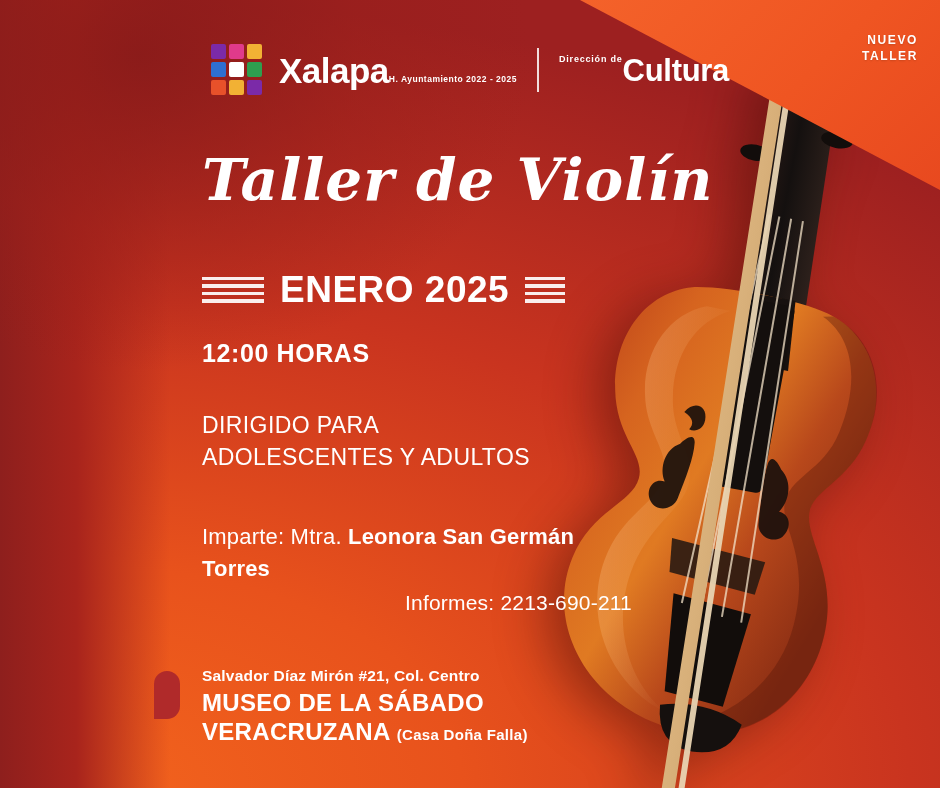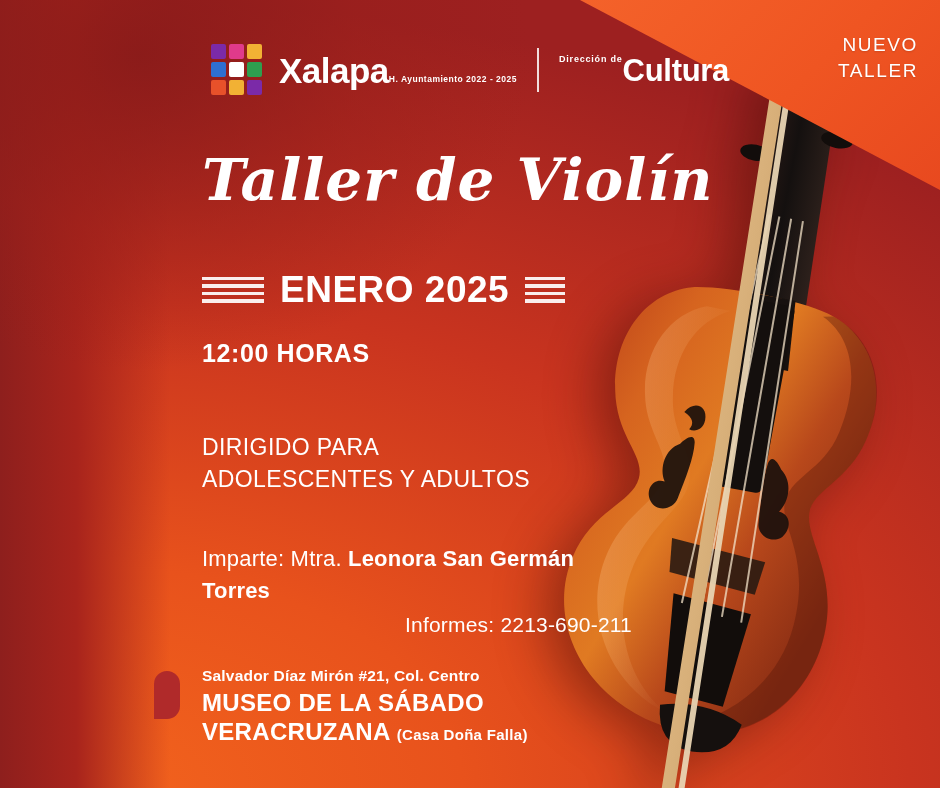--- a/index.html
+++ b/index.html
@@ -72,22 +72,22 @@
     clip-path: polygon(100% 0, 100% 100%, 0 0);
     z-index: 6;
   }
   .corner-ribbon-text {
     position: absolute;
     right: 22px;
     top: 32px;
     width: 200px;
     text-align: right;
     color: #ffffff;
-    font-weight: 400;
-    font-size: 19px;
+    font-weight: 700;
+    font-size: 12px;
     letter-spacing: 1.6px;
     line-height: 1.35;
     z-index: 7;
     text-shadow: 0 1px 2px rgba(0,0,0,0.15);
   }
 
   
   .violin-wrap {
     position: absolute;
     right: -40px;
@@ -214,21 +214,21 @@
   }
 
   .date-line {
     font-size: 25px;
     font-weight: 700;
     letter-spacing: 0.6px;
     line-height: 1.35;
   }
 
   .audience {
-    margin-top: 60px;
+    margin-top: 38px;
     font-size: 23px;
     font-weight: 400;
     letter-spacing: 0.4px;
     line-height: 1.4;
   }
 
   .teacher {
     margin-top: 48px;
     font-size: 22px;
     font-weight: 400;

